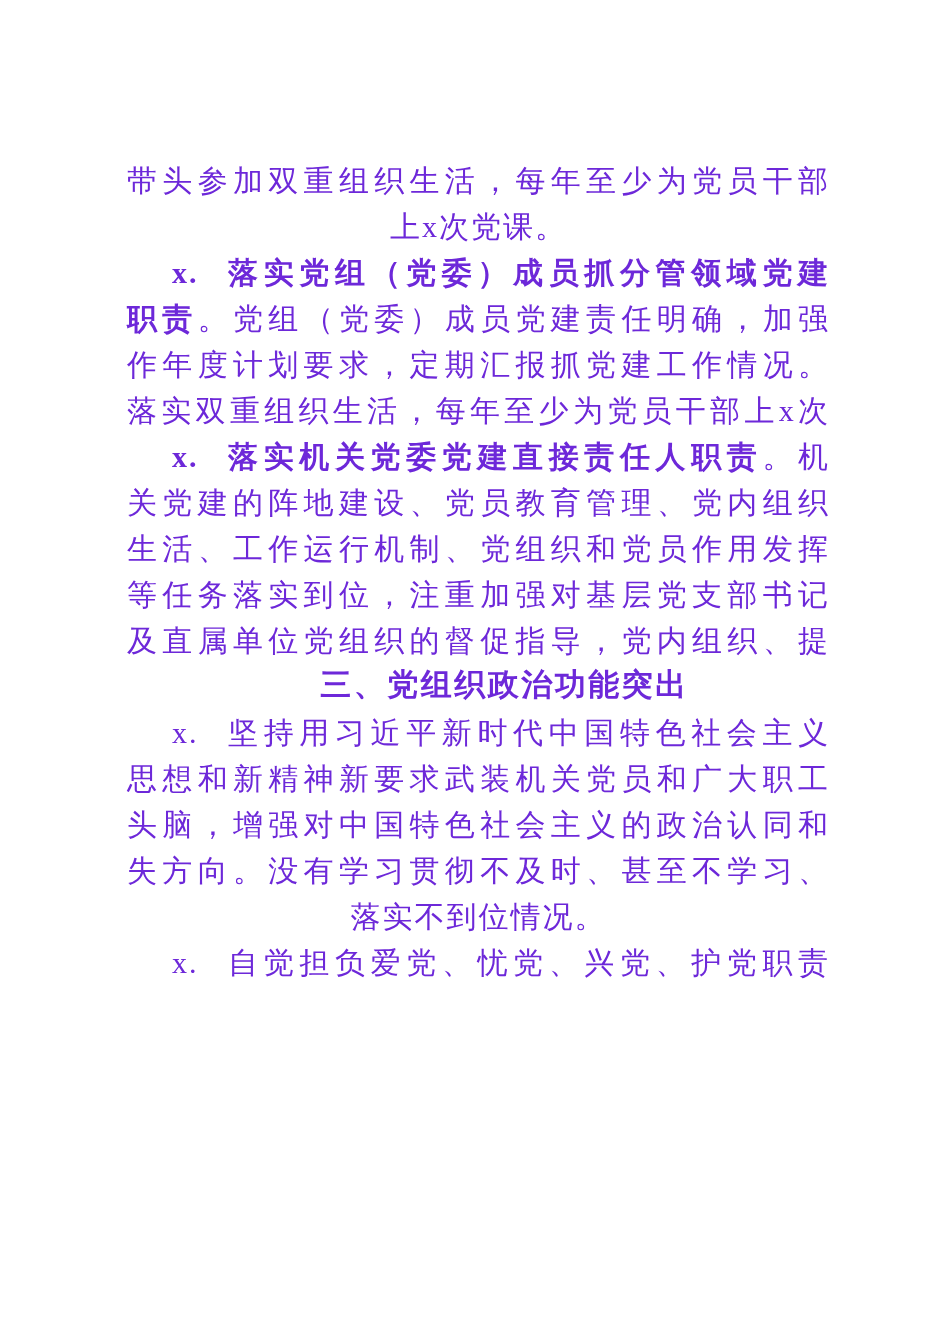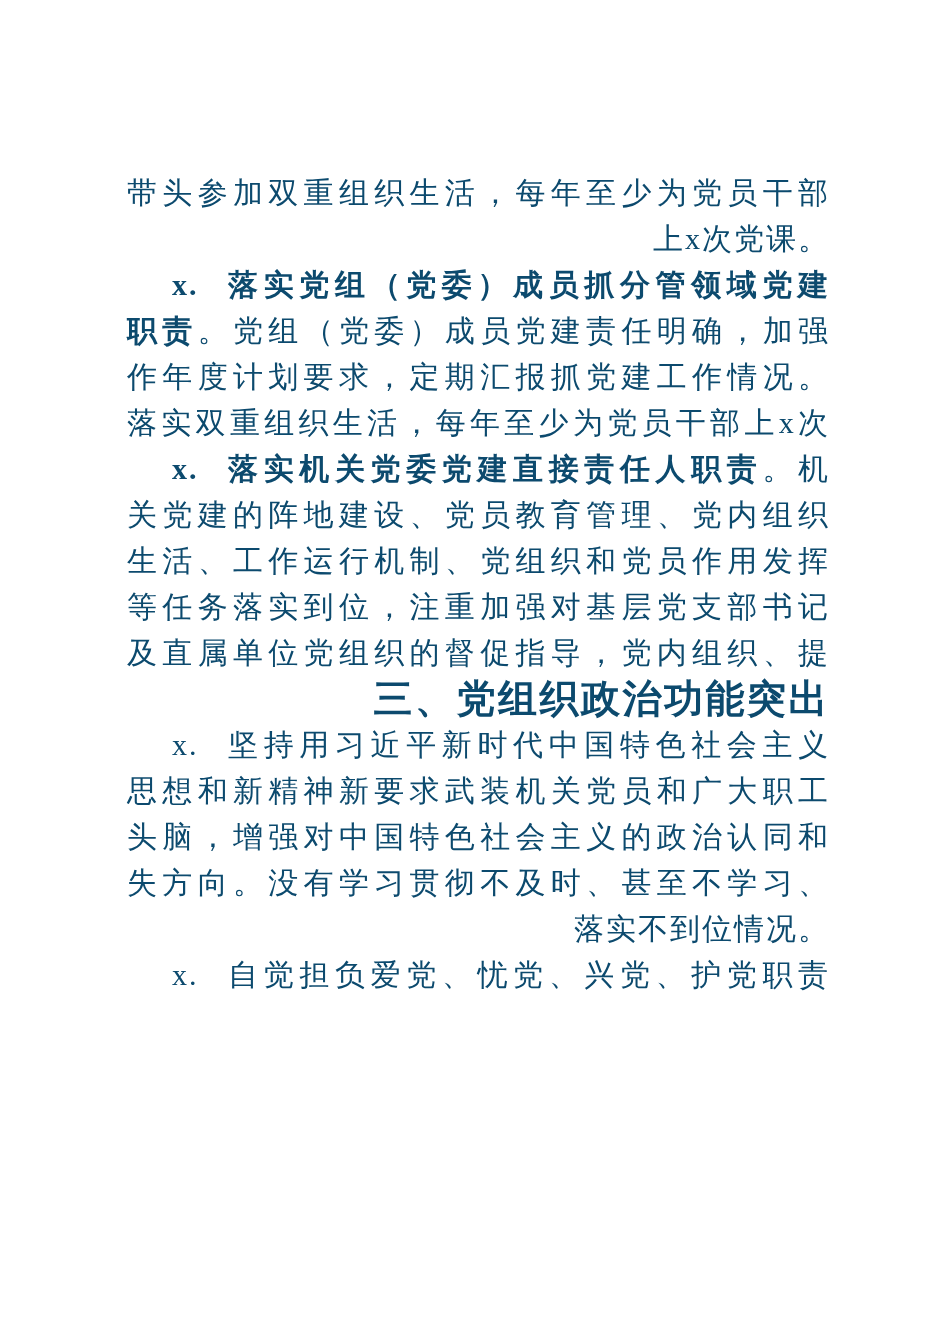--- a/index.html
+++ b/index.html
@@ -10,44 +10,44 @@
   .page {
     position: relative;
     width: 950px;
     height: 1344px;
     background: #ffffff;
     overflow: hidden;
   }
   .text-block {
     position: absolute;
     left: 127px;
-    top: 170px;
+    top: 158px;
     width: 703px;
-    color: #0c4a6e;
+    color: #6d28d9;
   }
   .line {
     height: 46px;
     line-height: 46px;
     font-family: "Liberation Serif", "DejaVu Serif", serif;
     font-size: 30px;
     letter-spacing: 2px;
-    text-align: right;
+    text-align: center;
     overflow: visible;
   }
   .line.justify {
     text-align: justify;
     text-align-last: justify;
   }
   .line.indent {
     text-indent: 45px;
   }
   .line.heading {
-    font-family: Liberation Serif, serif;
+    font-family: Liberation Mono, monospace;
     font-weight: 700;
-    font-size: 39px;
+    font-size: 31px;
     letter-spacing: 2.5px;
     text-indent: 52px;
   }
   .marker {
     margin-right: 26px;
     font-family: "Liberation Serif", "DejaVu Serif", serif;
   }
   .b {
     font-weight: 700;
   }

